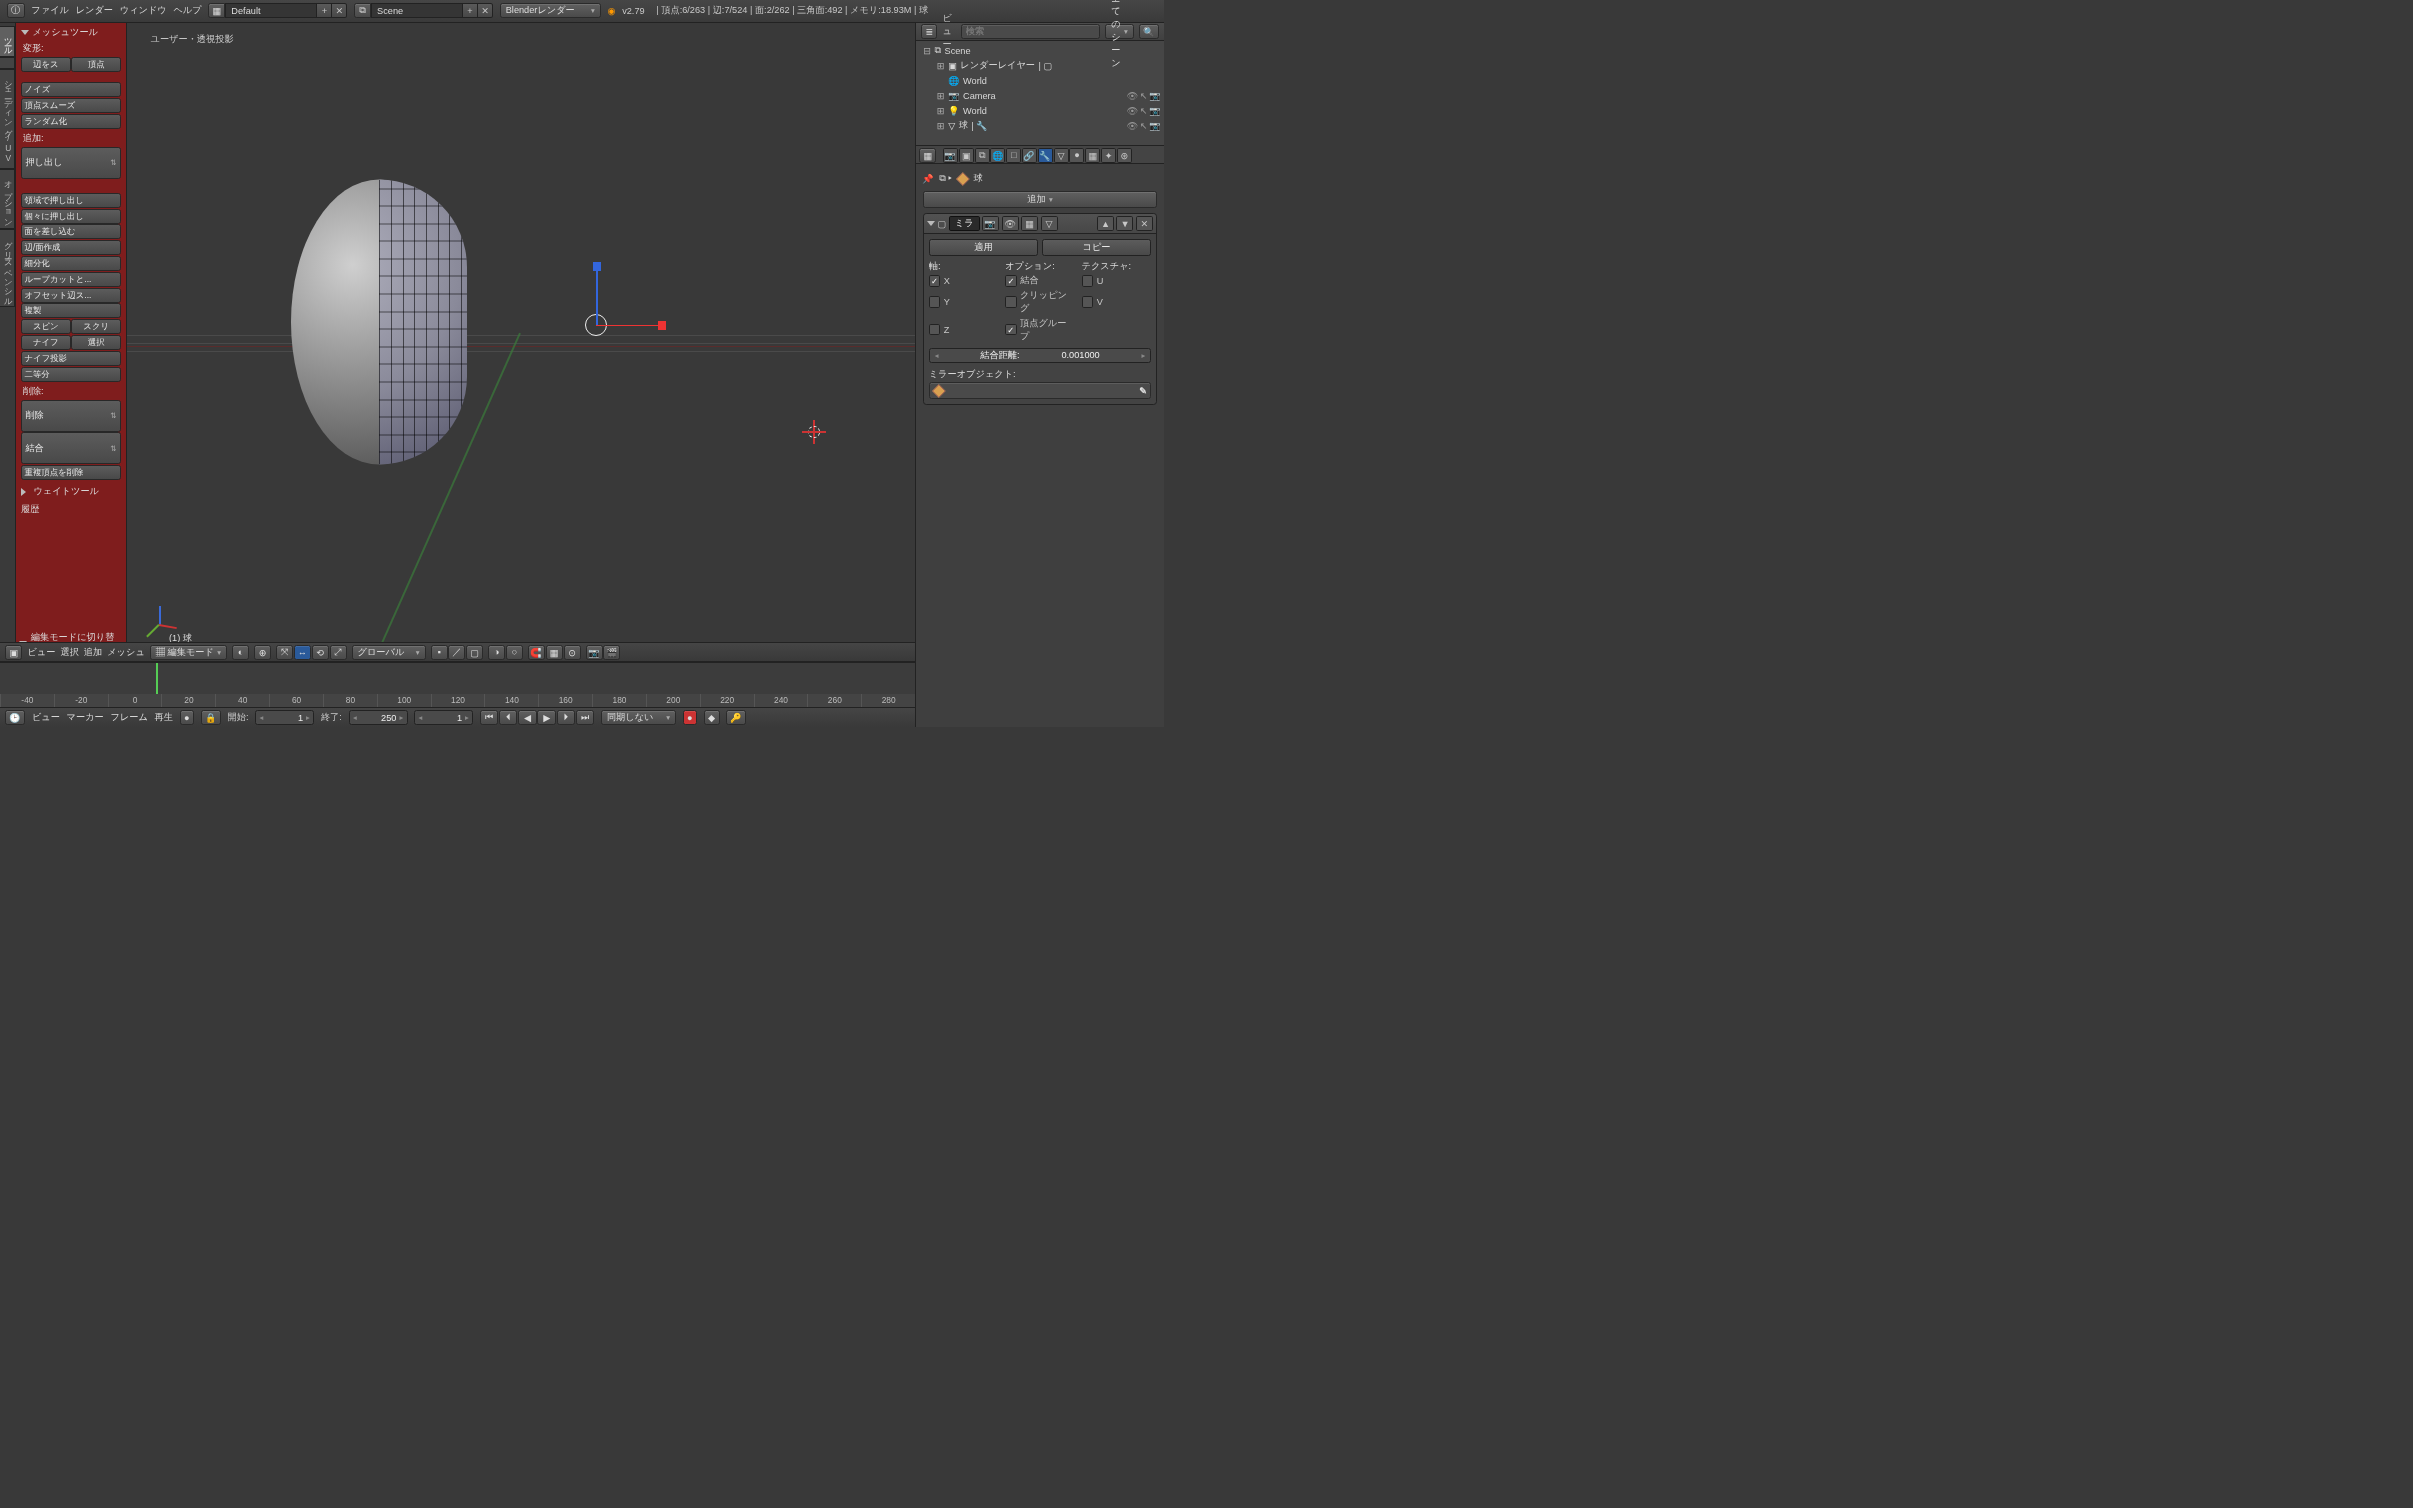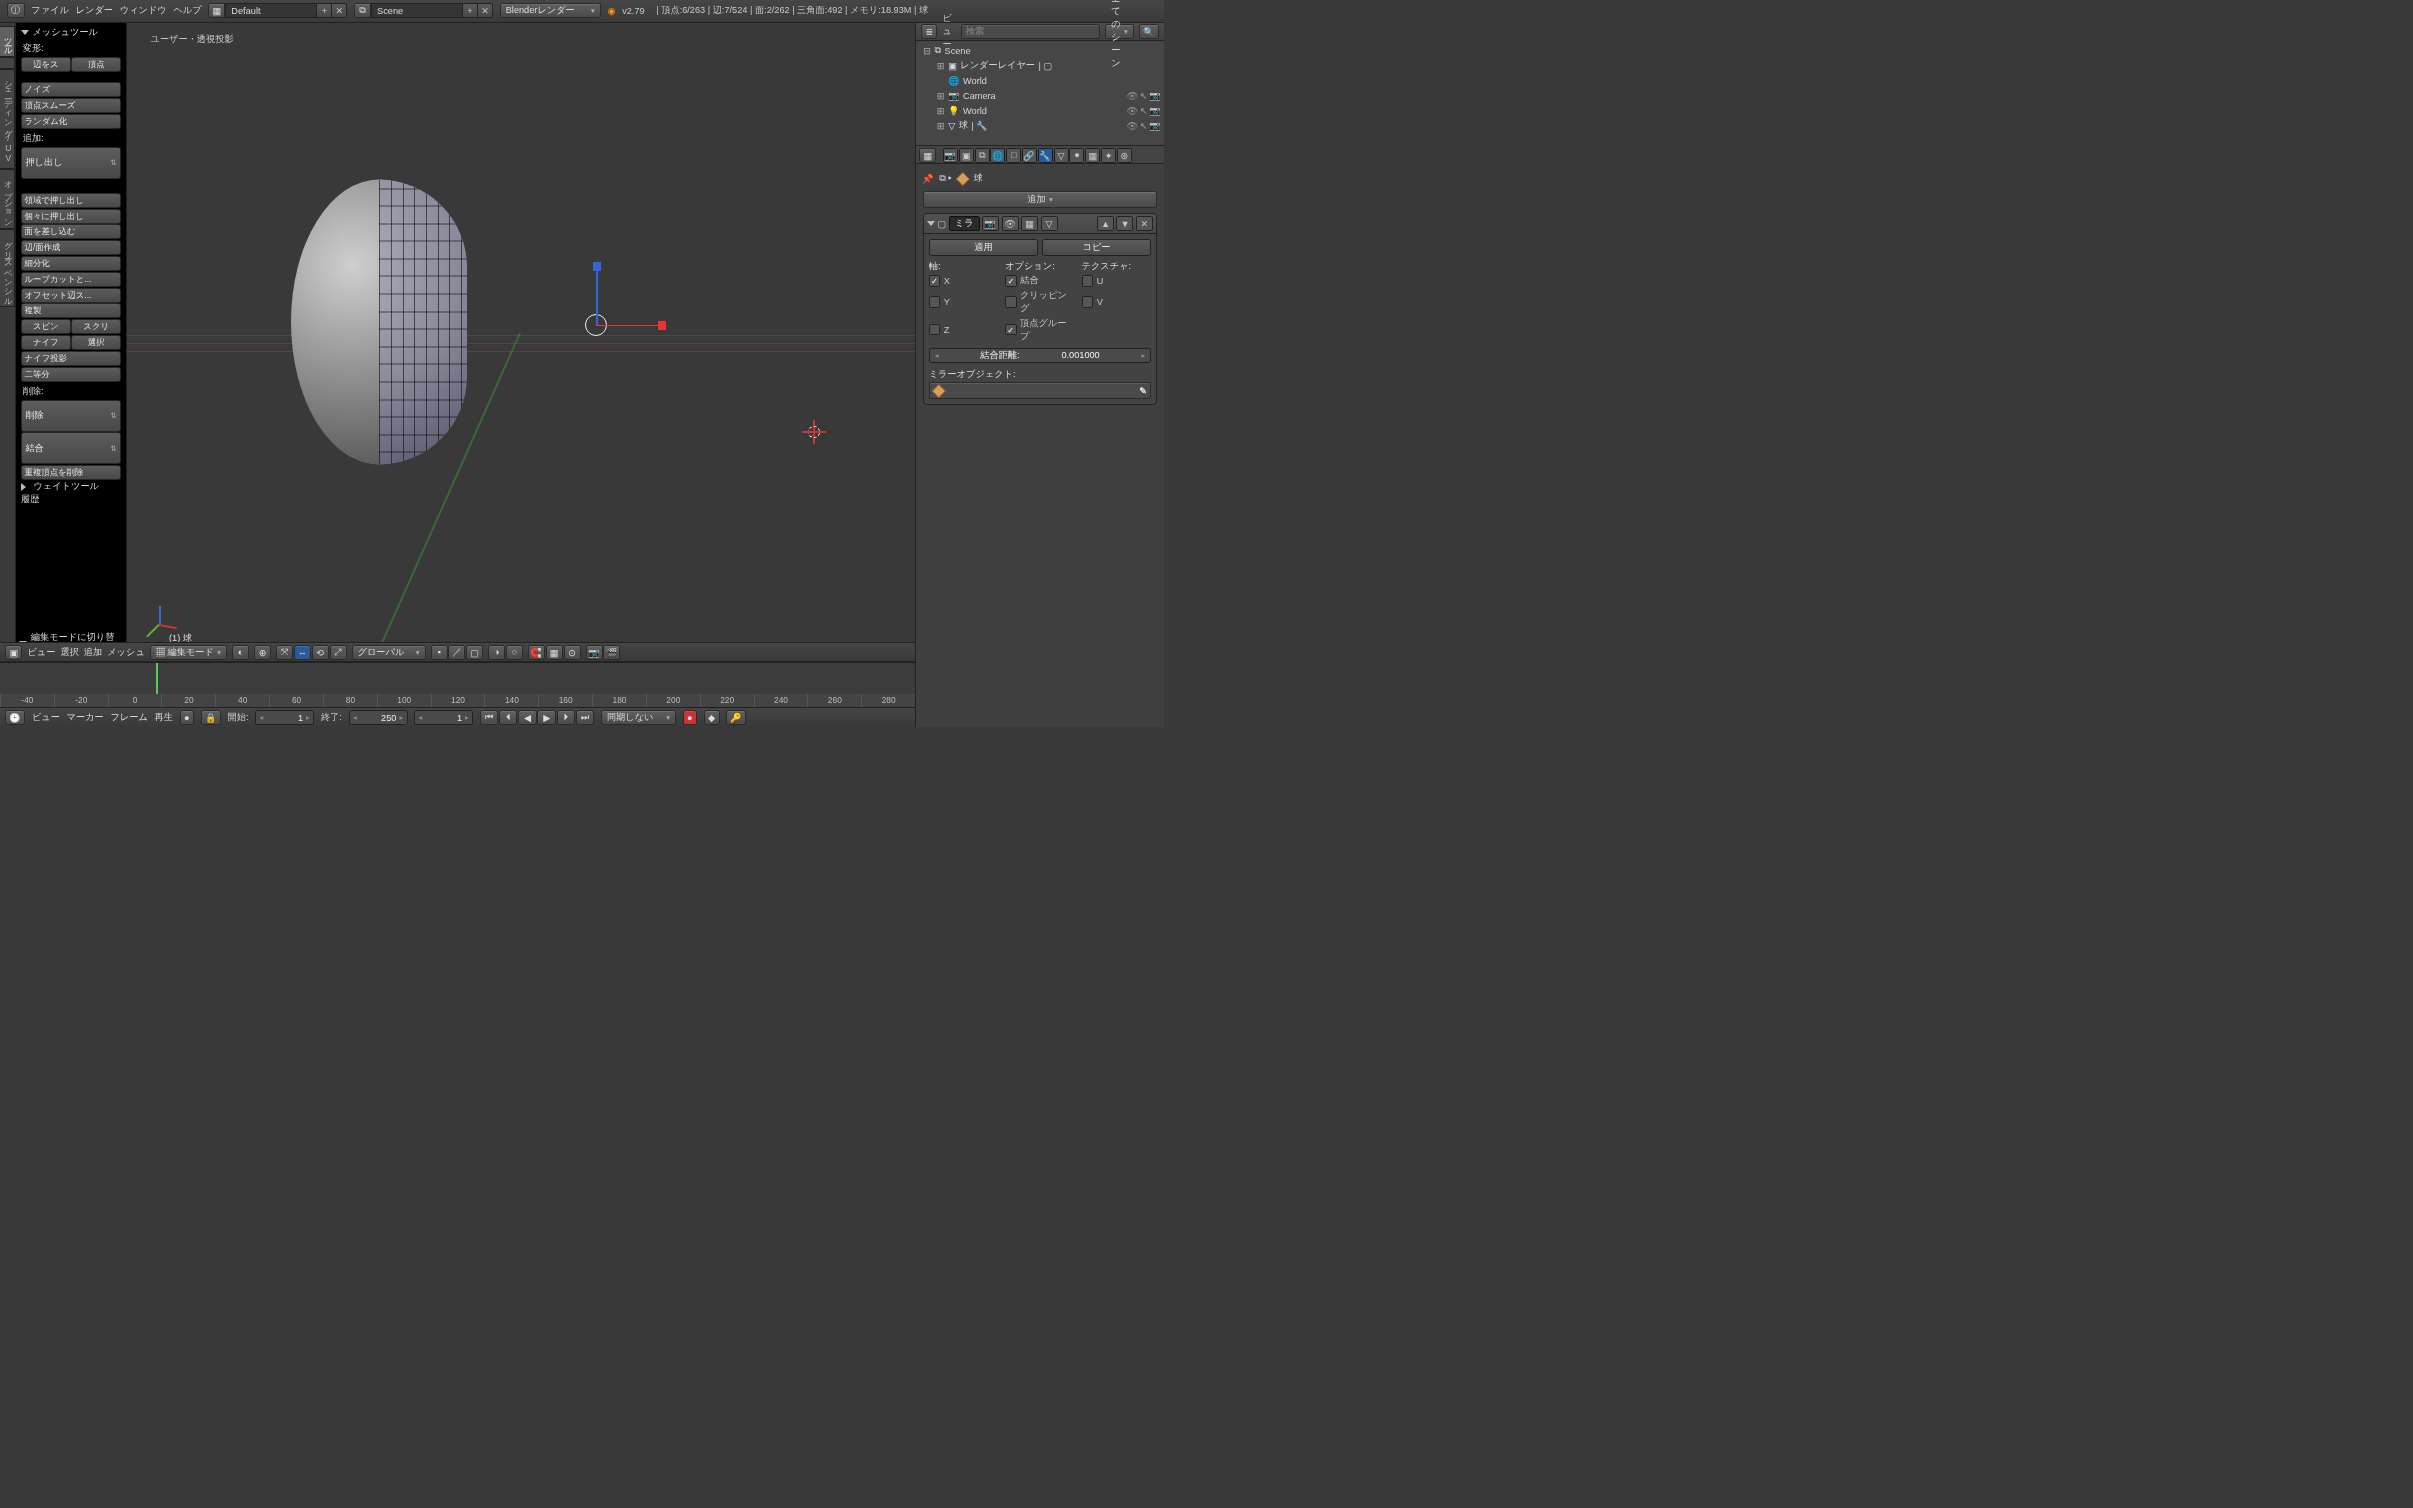--- a/index.html
+++ b/index.html
@@ -22,30 +22,30 @@
 #topbar{position:absolute;top:0;left:0;right:0;height:22.6px;background:linear-gradient(#464646,#3a3a3a);border-bottom:0.8px solid #222;display:flex;align-items:center;gap:6.7px;padding:0 6.7px;}
 #topbar .menu{color:#d8d8d8; cursor:default;}
 #topbar .blob{display:flex;gap:0;}
 #topbar .blob .iconbox{border-radius:2.5px 0 0 2.5px;width:17px;}
 #topbar .blob .txt{background:#353535;border:0.8px solid #222;height:15px;display:flex;align-items:center;padding:0 15px 0 5px; min-width:92px; position:relative;color:#ddd;}
 #topbar .blob .plus,.blob .x{width:15px;height:15px;display:flex;align-items:center;justify-content:center;border:0.8px solid #222;background:linear-gradient(#5a5a5a,#484848);}
 #topbar .blob .plus{border-radius:0;border-left:none;}
 #topbar .blob .x{border-radius:0 2.5px 2.5px 0;border-left:none;}
 #stats{color:#c8c8c8;margin-left:5px;white-space:nowrap;}
 
-#toolshelf{position:absolute;left:16px;top:22.6px;width:111px;bottom:67px;background:#000000;border-right:0.8px solid #222;padding:3.4px 5px; overflow:hidden;}
+#toolshelf{position:absolute;left:16px;top:22.6px;width:111px;bottom:67px;background:#7f1d1d;border-right:0.8px solid #222;padding:3.4px 5px; overflow:hidden;}
 #toolshelf .section-label{color:#ddd;margin:3.4px 0 1.7px 1.7px;}
 #toolshelf .grid2{display:grid;grid-template-columns:1fr 1fr; gap:0.8px;}
 #toolshelf .grid1{display:grid;grid-template-columns:1fr; gap:0.8px;}
 #toolshelf .tbtn{background:linear-gradient(#5c5c5c,#494949);border:0.8px solid #282828;border-radius:2.5px;height:15px;display:flex;align-items:center;justify-content:center;color:#e8e8e8;overflow:hidden;white-space:nowrap;font-size:8.4px;padding:0 2.5px;}
 #toolshelf .tbtn.left{justify-content:flex-start;}
 #toolshelf .dropbtn{background:linear-gradient(#5c5c5c,#494949);border:0.8px solid #282828;border-radius:2.5px;height:32px;display:flex;align-items:center;color:#e8e8e8;padding:0 3.4px;position:relative;}
 #toolshelf .dropbtn::after{content:"⇅";position:absolute;right:3.4px;font-size:7.5px;color:#aaa;}
 
-.panel-collapsed{}
+.panel-collapsed{margin-top:5px;}
 
 #redo-panel{position:absolute;left:0;right:0;bottom:0; padding:3.4px 8.4px 3.4px 3.4px;}
 
 #viewport{position:absolute;left:127px;top:22.6px;right:249px;bottom:67px;background:#393939;}
 #vp-label{position:absolute;left:23.5px;top:10px;color:#ccc;}
 #obj-label{position:absolute;left:42px;bottom:15px;color:#ddd;}
 
 .hline{position:absolute;height:0.8px;left:0;right:0;background:#4a4a4a;}
 .redline{position:absolute;height:0.8px;left:0;right:0;top:50%;margin-top:0px;background:#5a2c2c;}
 

